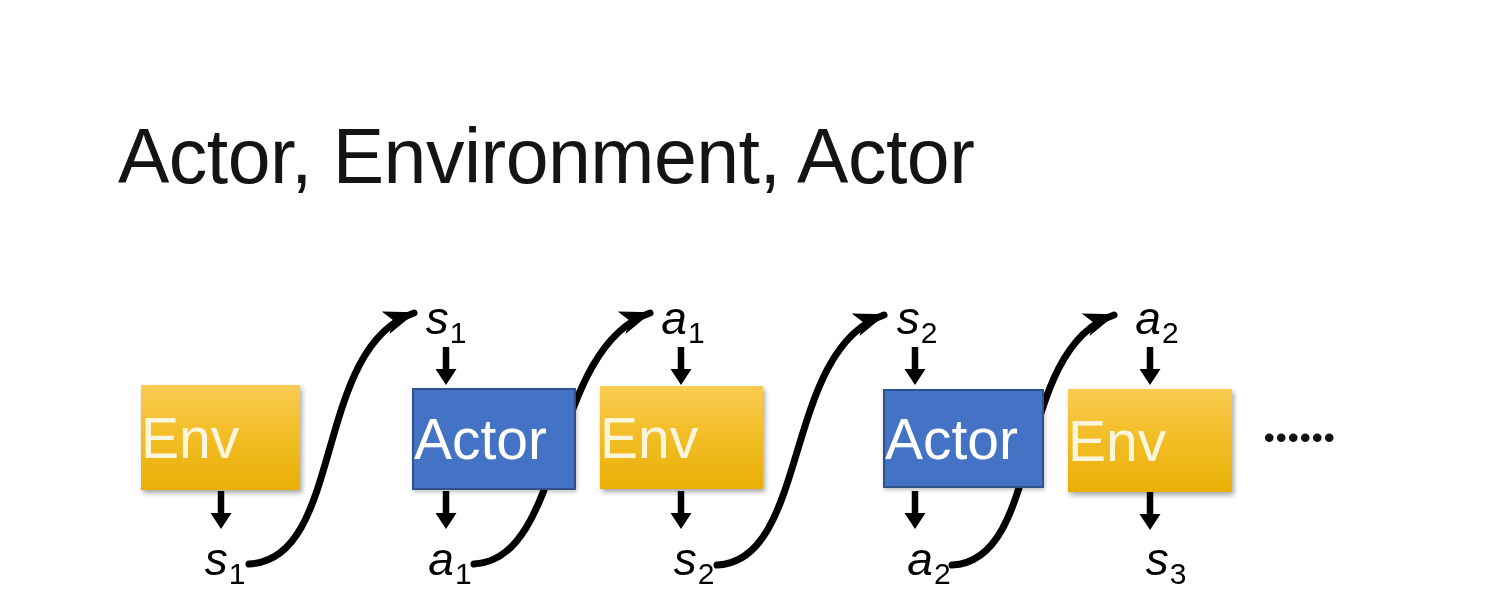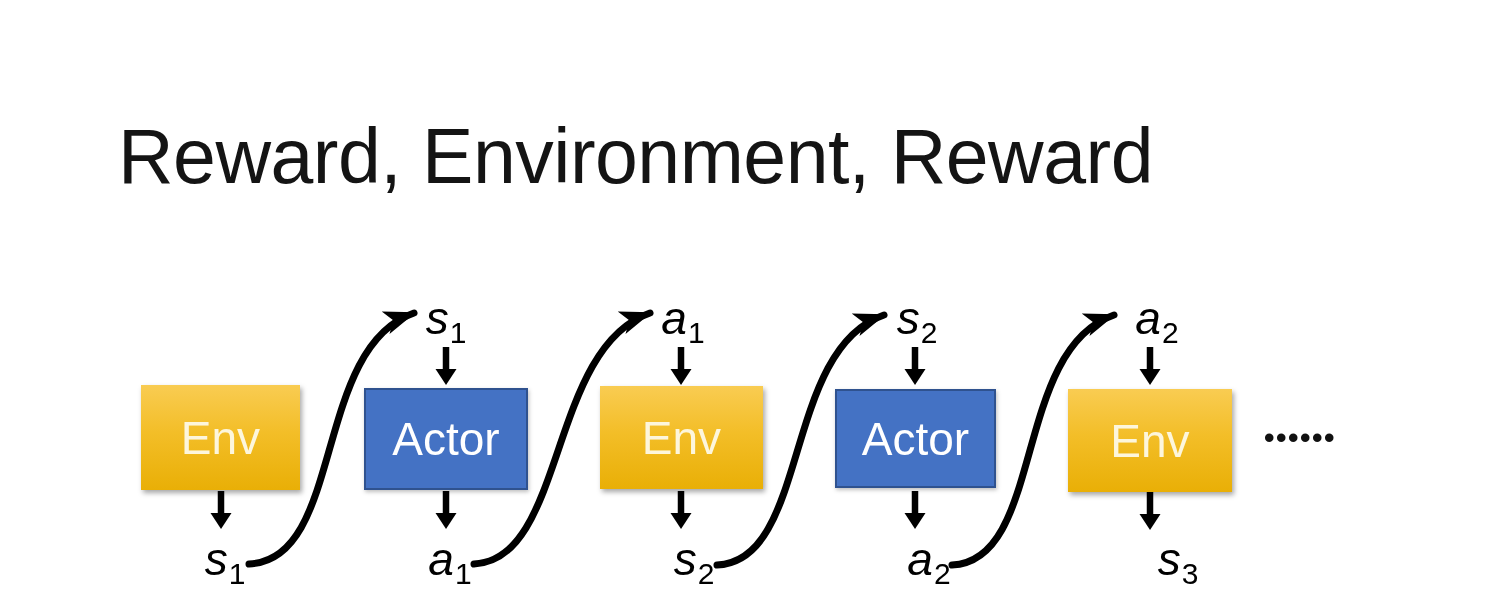--- a/index.html
+++ b/index.html
@@ -15,34 +15,35 @@
     left:118px;top:116px;
     font-size:77px;
     font-weight:300;
     letter-spacing:-0.5px;
     color:#141414;
     line-height:1.05;
     white-space:nowrap;
   }
   .box{
     position:absolute;
-    display:flex;align-items:center;justify-content:center;
-    font-size:46px;
+    display:flex;align-items:center;
+    font-size:57px;
     box-sizing:border-box;
   }
   .box.env{
     background:linear-gradient(180deg,#F9CC52 0%,#F3BE28 45%,#E9AF06 100%);
     color:#FDF6DC;
     box-shadow:2px 3px 5px rgba(0,0,0,0.35);
   }
   .box.actor{
     background:#4472C4;
     border:2.5px solid #2F528F;
     color:#ffffff;
     box-shadow:1px 2px 4px rgba(0,0,0,0.25);
+    margin-left:48px;
   }
   .mlabel{
     position:absolute;
     transform:translateX(-50%);
     font-family:Liberation Sans, sans-serif;
     font-style:italic;
     font-size:46px;
     line-height:1;
     color:#000;
     white-space:nowrap;
@@ -66,21 +67,21 @@
   svg.arrows{
     position:absolute;left:0;top:0;
     pointer-events:none;
   }
 </style>
 </head>
 <body>
 
 <div class="slide">
 
-  <div class="title">Reward, Environment, Reward</div>
+  <div class="title">Actor, Environment, Actor</div>
 
   <svg class="arrows" width="1500" height="608" viewBox="0 0 1500 608">
     <defs>
       <marker id="ah" viewBox="0 0 34 26" refX="31" refY="13" markerWidth="34" markerHeight="26" markerUnits="userSpaceOnUse" orient="auto">
         <path d="M1,1 L33,13 L1,25 L9,13 Z" fill="#000"></path>
       </marker>
     </defs>
 
     <g>
       <path d="M 249 564 C 345 560, 312 348, 414 313" fill="none" stroke="#000" stroke-width="7" stroke-linecap="round" marker-end="url(#ah)"></path>
@@ -152,17 +153,17 @@
 
   <div class="mlabel" style="left:446px;top:295px;"><span>s</span><span class="sub">1</span></div>
   <div class="mlabel" style="left:683px;top:295px;"><span>a</span><span class="sub">1</span></div>
   <div class="mlabel" style="left:917px;top:295px;"><span>s</span><span class="sub">2</span></div>
   <div class="mlabel" style="left:1157px;top:295px;"><span>a</span><span class="sub">2</span></div>
 
   <div class="mlabel" style="left:225px;top:536px;"><span>s</span><span class="sub">1</span></div>
   <div class="mlabel" style="left:450px;top:536px;"><span>a</span><span class="sub">1</span></div>
   <div class="mlabel" style="left:694px;top:536px;"><span>s</span><span class="sub">2</span></div>
   <div class="mlabel" style="left:929px;top:536px;"><span>a</span><span class="sub">2</span></div>
-  <div class="mlabel" style="left:1166px;top:536px;margin-left:12px;"><span>s</span><span class="sub">3</span></div>
+  <div class="mlabel" style="left:1166px;top:536px;"><span>s</span><span class="sub">3</span></div>
 
   <div class="dots">••••••</div>
 
 </div>
 
 </body></html>

